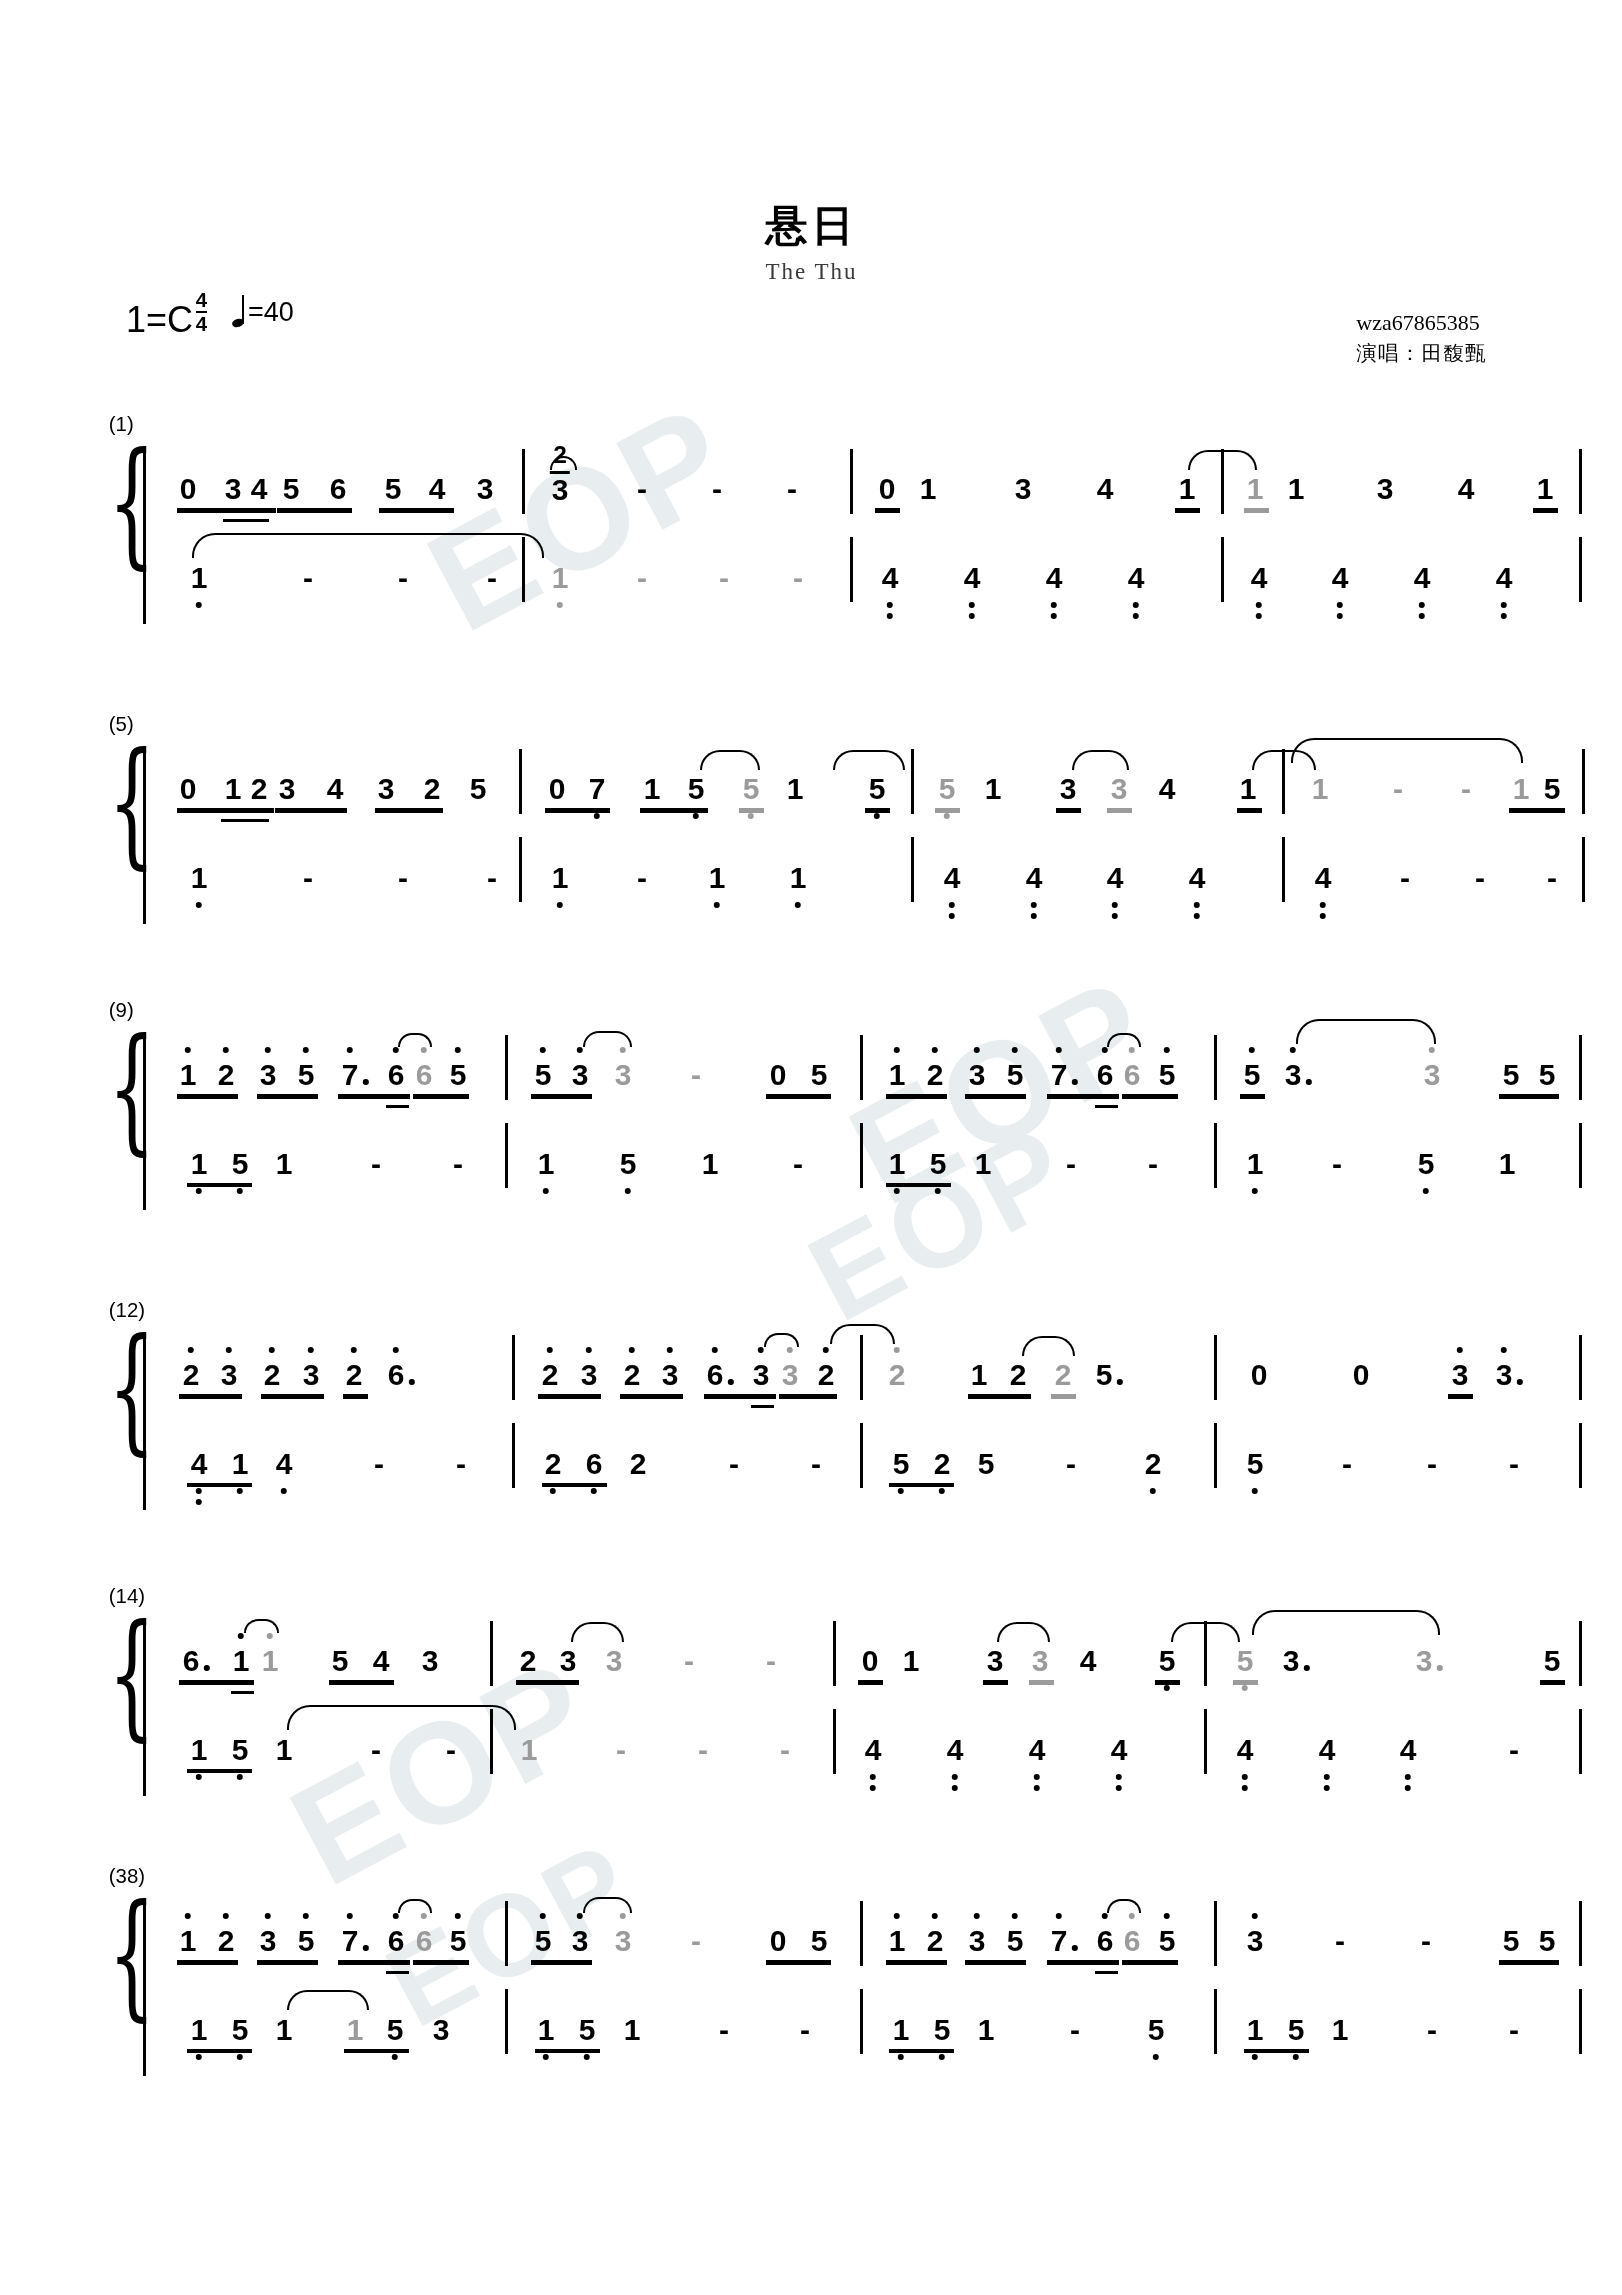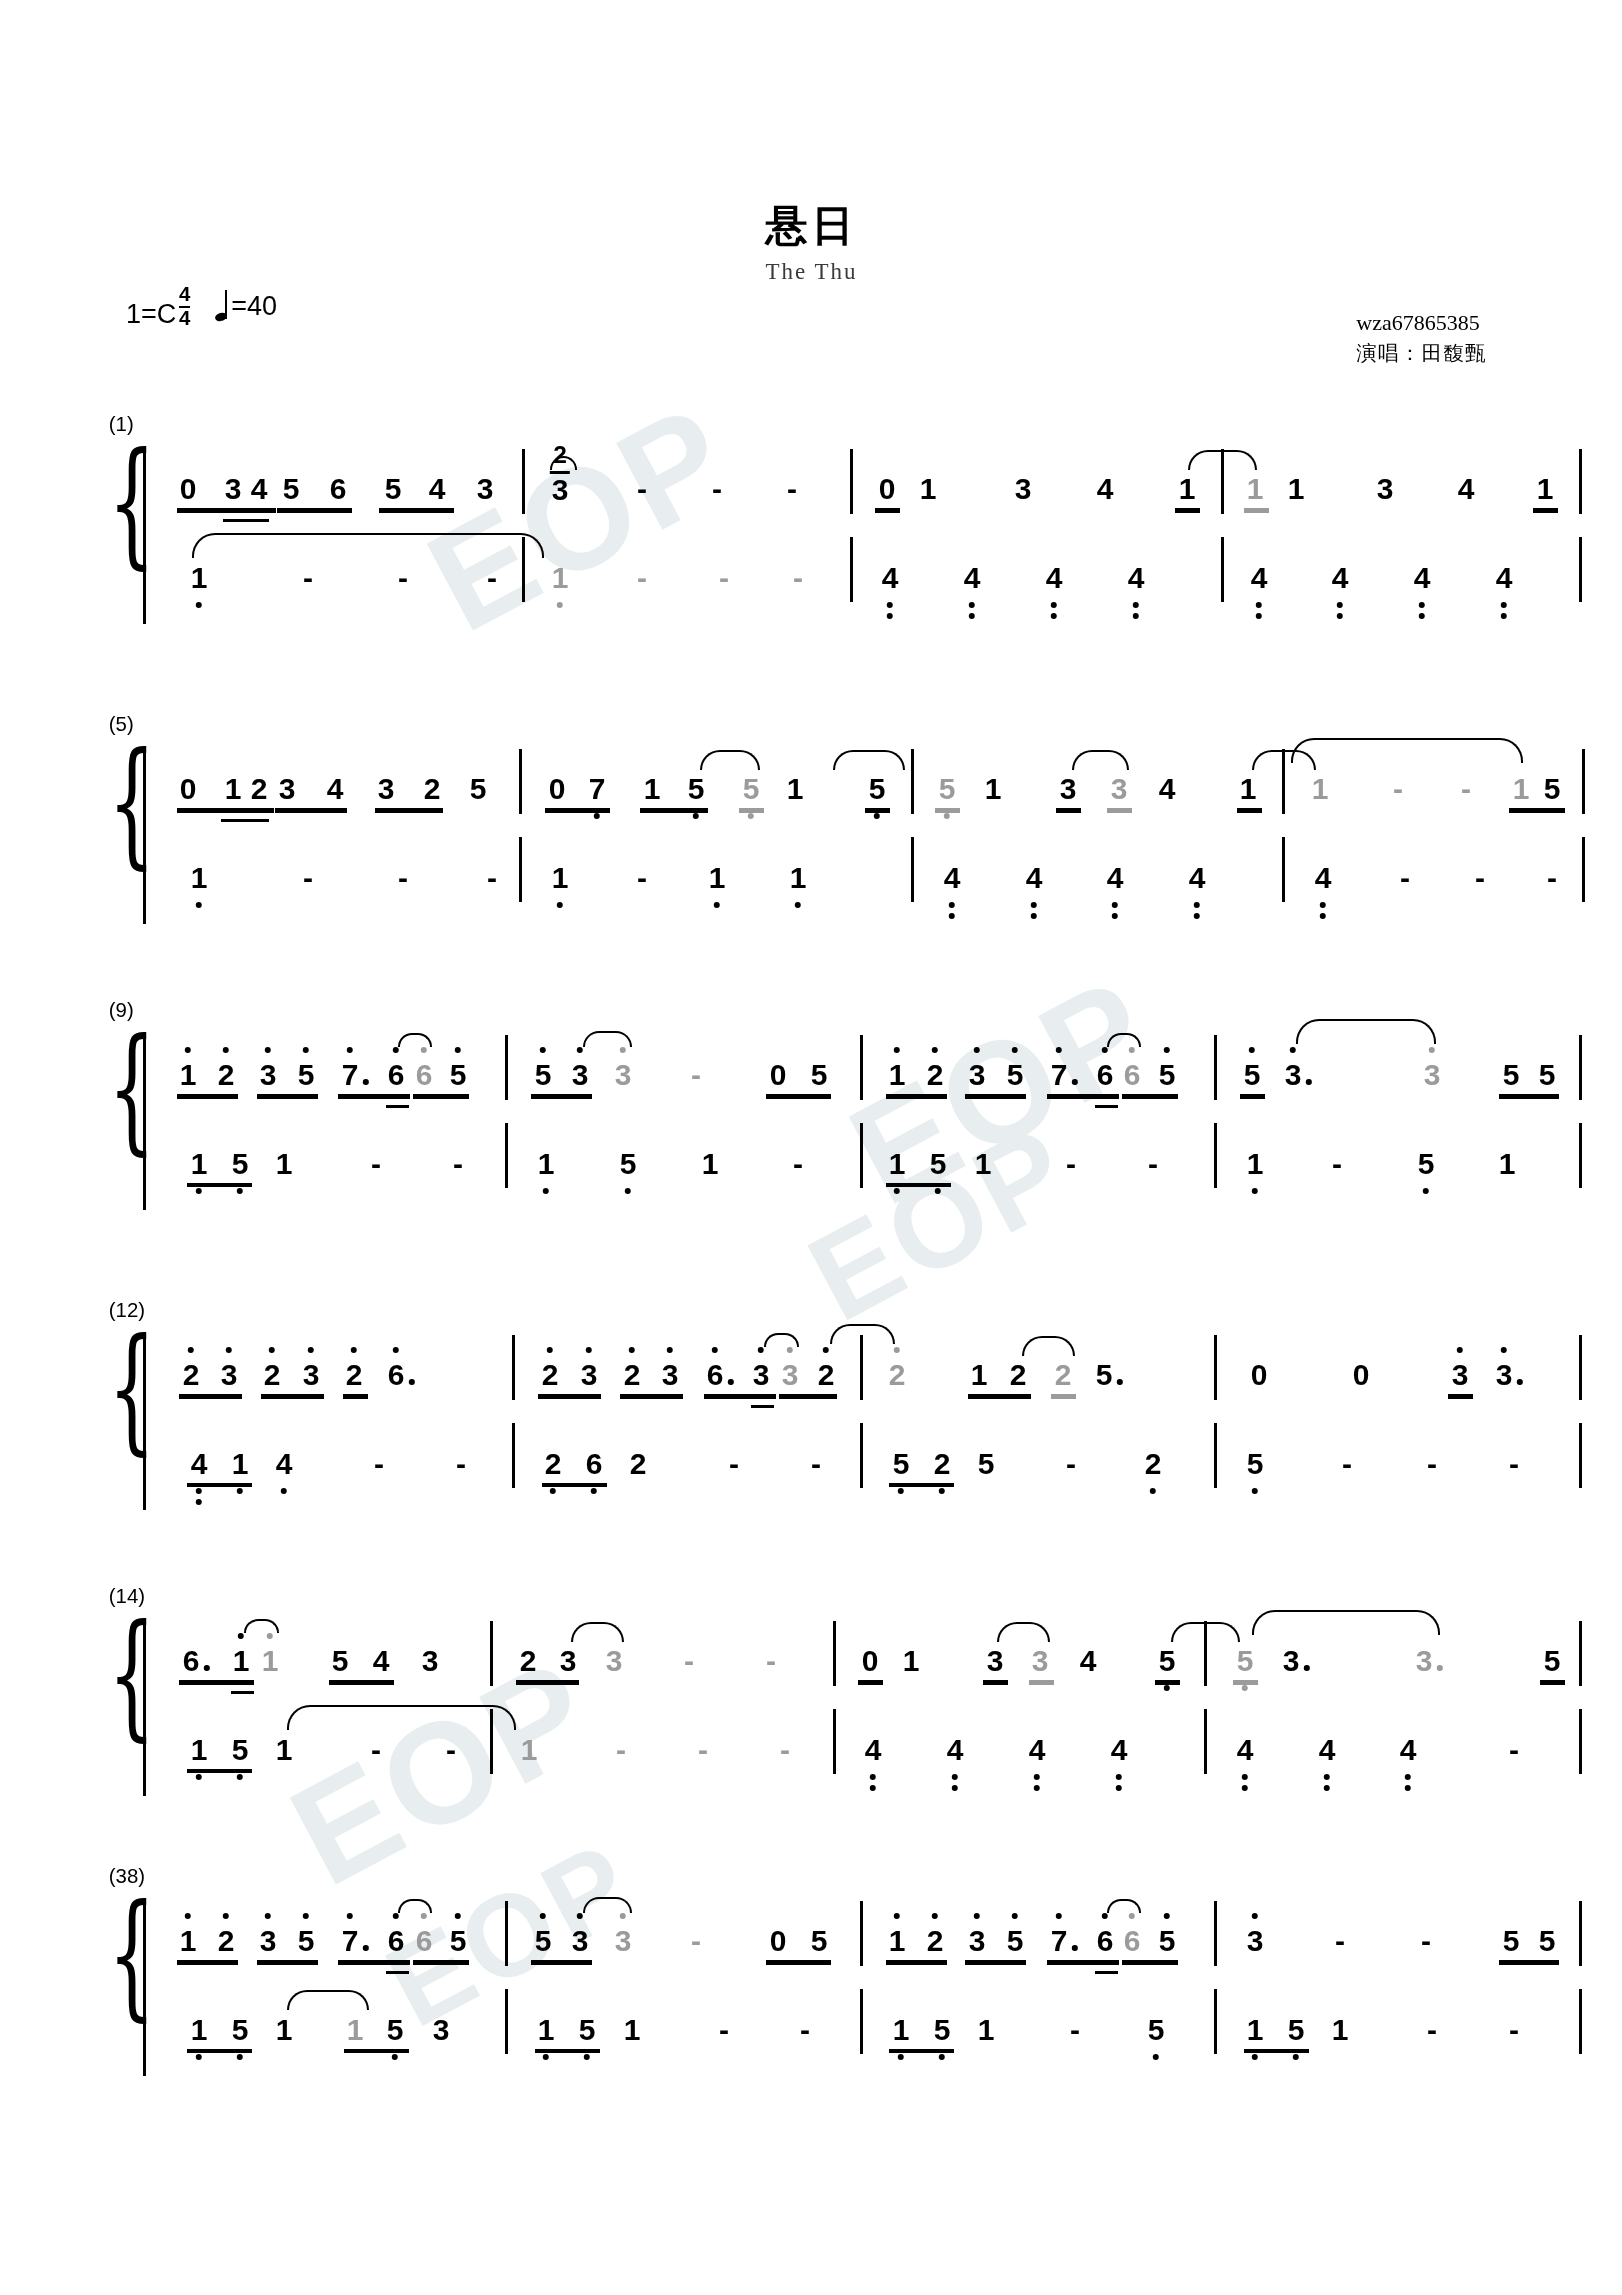--- a/index.html
+++ b/index.html
@@ -16,21 +16,21 @@
     position:absolute;top:198px;left:0;width:100%;
     text-align:center;font-size:42px;letter-spacing:4.1px;
     font-family:"DejaVu Serif", serif;font-weight:700;
   }
   .subtitle{
     position:absolute;top:259px;left:0;width:100%;
     text-align:center;font-size:23px;letter-spacing:2px;
     font-family:"Liberation Serif", serif;color:#3a3a3a;
   }
   .keyblock{position:absolute;left:126px;top:283px;display:flex;align-items:center;font-size:27px;}
-  .keyblock .keytxt{font-family:"Liberation Sans",sans-serif;font-size:27px;margin-top:16px;}
+  .keyblock .keytxt{font-family:"Liberation Sans",sans-serif;font-size:36px;margin-top:16px;}
   .frac{display:inline-flex;flex-direction:column;align-items:center;margin:0 2.7px;line-height:1;
         font-family:"Liberation Sans",sans-serif;font-weight:700;font-size:20.4px;}
   .frac .num{padding-bottom:0.7px;}
   .frac .den{border-top:2px solid #000;padding-top:0.7px;}
   .tempo{display:flex;align-items:center;margin-left:22px;font-size:27px;font-family:"Liberation Sans",sans-serif;}
   .qnote{position:relative;width:13.6px;height:30px;margin-right:2.7px;}
   .qnote .head{position:absolute;left:0;bottom:0;width:11.6px;height:8.2px;background:#000;border-radius:50%;
         transform:rotate(-18deg);}
   .qnote .stem{position:absolute;left:10.2px;bottom:2.7px;width:2px;height:29px;background:#000;}
 

